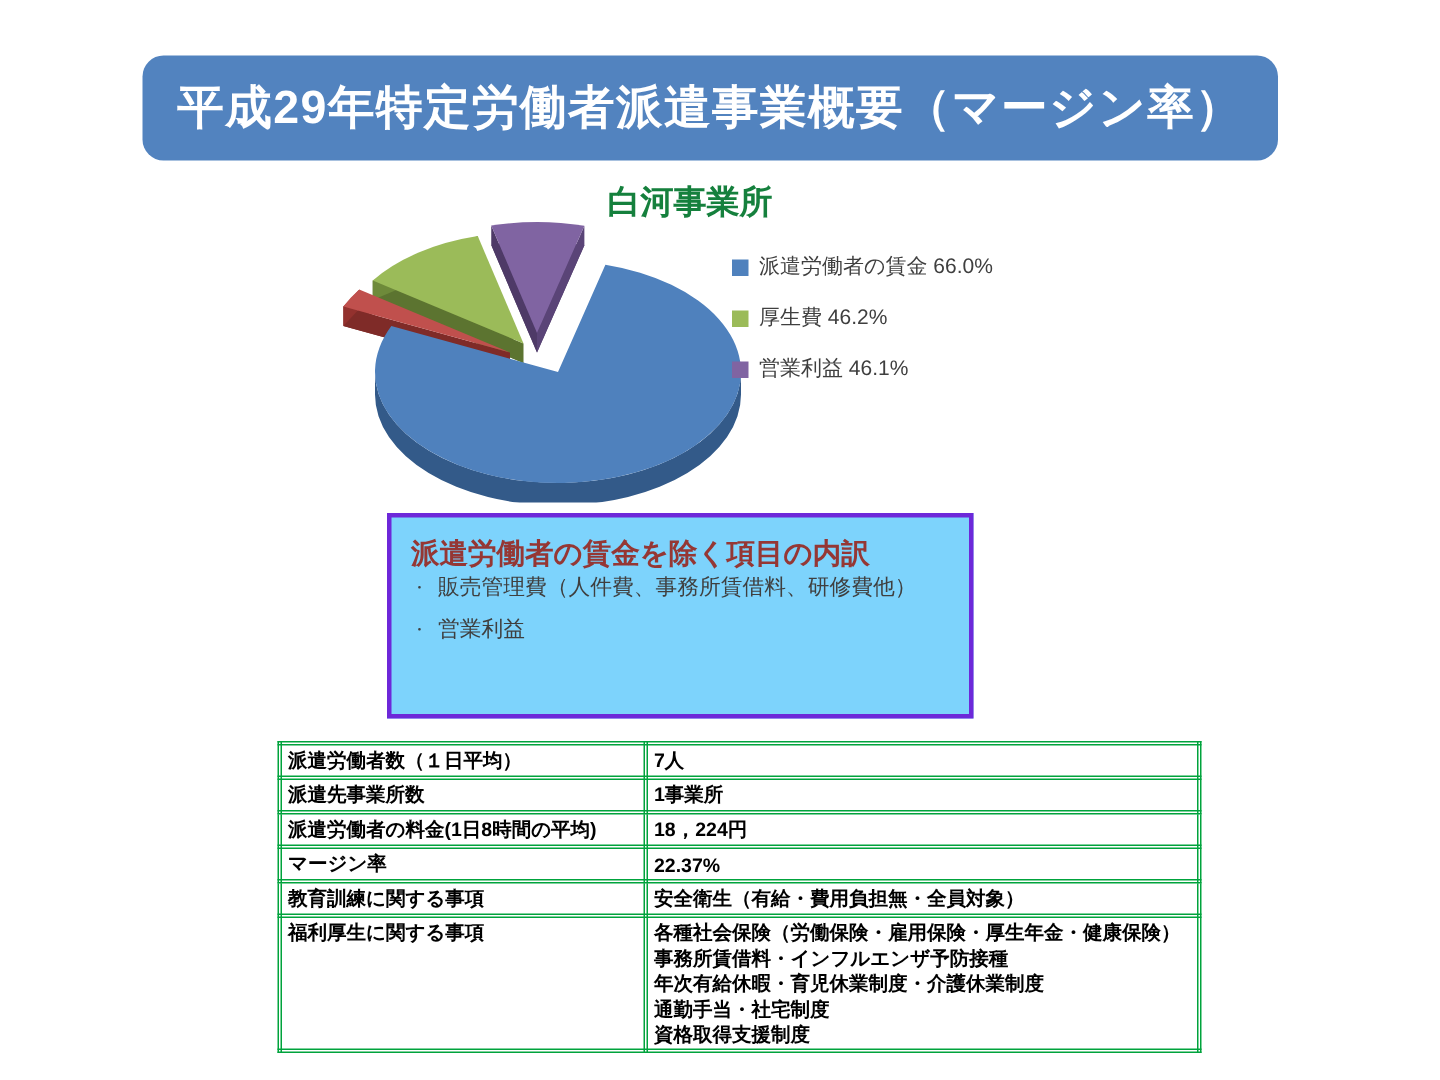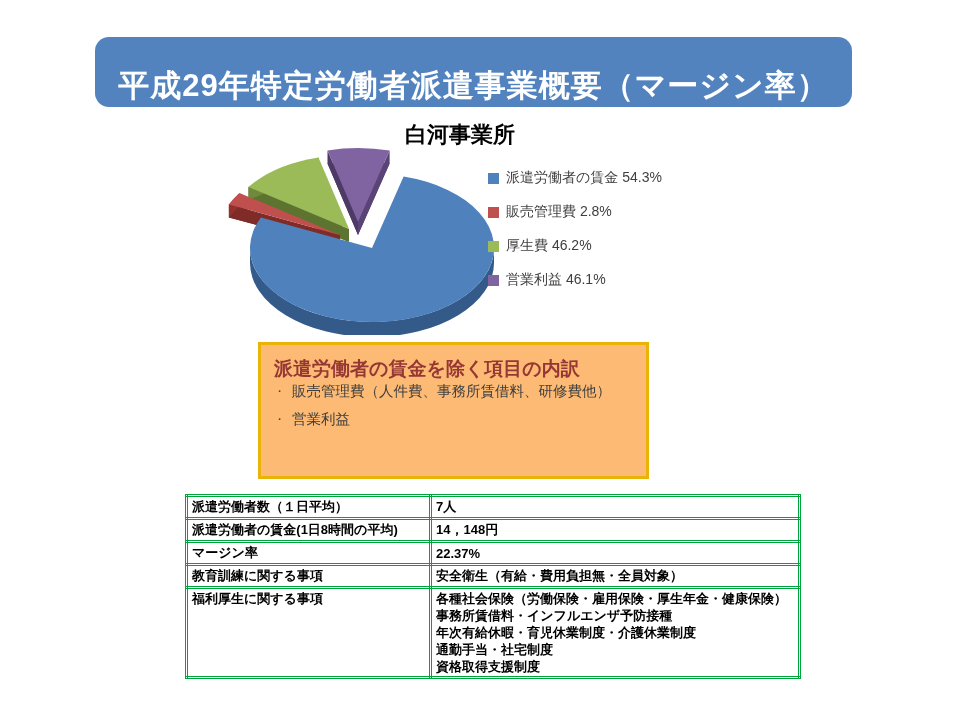--- a/index.html
+++ b/index.html
@@ -3,41 +3,41 @@
 <meta charset="utf-8">
 <style>
   * { margin:0; padding:0; box-sizing:border-box; }
   html,body { width:960px; height:720px; background:#ffffff; overflow:hidden;
               font-family:"Liberation Sans","DejaVu Sans",sans-serif; }
   .slide { position:relative; width:960px; height:720px; background:#ffffff; }
 
   
   .banner { position:absolute; left:95px; top:37px; width:757px; height:70px;
             background:#5283BF; border-radius:14px; display:flex;
-            align-items:flex-end; justify-content:center; }
+            align-items:center; justify-content:center; }
   .banner-title { color:#ffffff; font-size:31px; font-weight:600; letter-spacing:1px; white-space:nowrap; }
 
   
   .chart-title { position:absolute; left:300px; top:120px; width:320px;
-                 text-align:center; font-size:22px; font-weight:bold; color:#000000; }
+                 text-align:center; font-size:22px; font-weight:bold; color:#15803d; }
 
   
   .pie-svg { position:absolute; left:225px; top:140px; }
 
   
   .legend { position:absolute; left:488px; top:168px; }
   .legend-item { display:flex; align-items:center; height:20px; margin-bottom:14px; }
   .legend-swatch { width:11px; height:11px; margin-right:7px; flex:0 0 11px; }
   .sw-0 { background:#4F81BD; } .sw-1 { background:#C0504D; }
   .sw-2 { background:#9BBB59; } .sw-3 { background:#8064A2; }
   .legend-label { font-size:14px; color:#3F3F3F; white-space:nowrap; }
 
   
   .breakdown { position:absolute; left:258px; top:342px; width:391px; height:137px;
-               border:3px solid #eab308; background:#fdba74; padding:11px 10px 0 13px; }
+               border:3px solid #6d28d9; background:#7dd3fc; padding:11px 10px 0 13px; }
   .breakdown-title { font-size:19px; font-weight:600; color:#953734; white-space:nowrap; }
   .breakdown-list { list-style:none; }
   .breakdown-list li { font-size:14.5px; color:#3F3F3F; margin-bottom:9px; white-space:nowrap; }
   .bullet { font-size:11px; margin-right:7px; vertical-align:1px; }
 
   
   .data-table { position:absolute; left:185px; top:494px; width:616px;
                 border-collapse:collapse; table-layout:fixed; }
   .data-table td { border:3px double #00A33C; font-size:13px; font-weight:bold;
                    color:#000000; padding:1px 4px; vertical-align:middle; white-space:nowrap; }
@@ -82,25 +82,21 @@
 
     <g>
       <path d="M494,248 A122,74 0 0 1 250,248 L250,263 A122,74 0 0 0 494,263 Z" fill="#335A89"></path>
       <path d="M372,248 L403.6,176.5 A122,74 0 1 1 260.9,217.4 Z" fill="#4F81BD"></path>
     </g>
   </svg>
 
   <div class="legend">
     <div class="legend-item">
       <span class="legend-swatch sw-0"></span>
-      <span class="legend-label">派遣労働者の賃金 54.3%</span>
-    </div>
-    <div class="legend-item">
-      <span class="legend-swatch sw-1"></span>
-      <span class="legend-label">販売管理費 2.8%</span>
+      <span class="legend-label">派遣労働者の賃金 66.0%</span>
     </div>
     <div class="legend-item">
       <span class="legend-swatch sw-2"></span>
       <span class="legend-label">厚生費 46.2%</span>
     </div>
     <div class="legend-item">
       <span class="legend-swatch sw-3"></span>
       <span class="legend-label">営業利益 46.1%</span>
     </div>
   </div>
@@ -117,22 +113,26 @@
     <colgroup>
         <col class="c-label">
         <col>
       </colgroup>
     <tbody>
       <tr class="row-h20">
         <td>派遣労働者数（１日平均）</td>
         <td>7人</td>
       </tr>
       <tr class="row-h20">
-        <td>派遣労働者の賃金(1日8時間の平均)</td>
-        <td>14，148円</td>
+        <td>派遣先事業所数</td>
+        <td>1事業所</td>
+      </tr>
+      <tr class="row-h22">
+        <td>派遣労働者の料金(1日8時間の平均)</td>
+        <td>18，224円</td>
       </tr>
       <tr class="row-h22">
         <td>マージン率</td>
         <td>22.37%</td>
       </tr>
       <tr class="row-h20">
         <td>教育訓練に関する事項</td>
         <td>安全衛生（有給・費用負担無・全員対象）</td>
       </tr>
       <tr class="row-multi">

